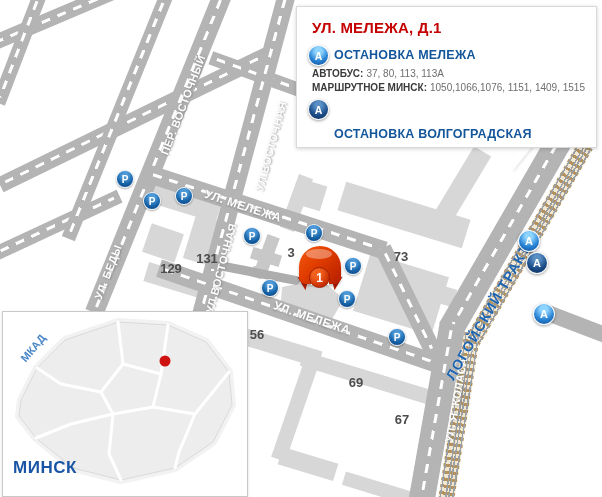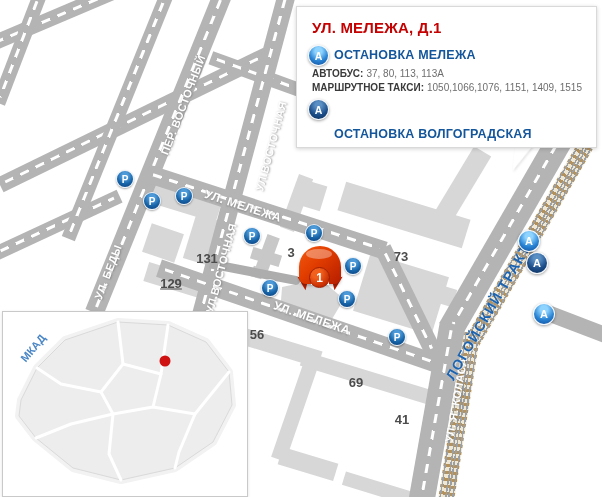--- a/index.html
+++ b/index.html
@@ -122,26 +122,26 @@
   <div class="slabel ctr" style="left:183px;top:105px;transform:translate(-50%,-50%) rotate(-69deg);">ПЕР. ВОСТОЧНЫЙ</div>
   <div class="slabel ctr" style="left:108px;top:272px;transform:translate(-50%,-50%) rotate(-69deg);">УЛ. БЕДЫ</div>
   <div class="slabel ctr" style="left:271px;top:146px;transform:translate(-50%,-50%) rotate(-75deg);">УЛ.ВОСТОЧНАЯ</div>
   <div class="slabel ctr" style="left:221px;top:268px;transform:translate(-50%,-50%) rotate(-75deg);">УЛ.ВОСТОЧНАЯ</div>
   <div class="slabel ctr" style="left:243px;top:206px;font-size:12px;transform:translate(-50%,-50%) rotate(18deg);">УЛ. МЕЛЕЖА</div>
   <div class="slabel ctr" style="left:312px;top:318px;font-size:12px;transform:translate(-50%,-50%) rotate(19deg);">УЛ. МЕЛЕЖА</div>
   <div class="slabel ctr" style="left:456px;top:400px;transform:translate(-50%,-50%) rotate(-80deg);">УЛ. Я. КОЛАСА</div>
   <div class="blabel ctr" style="left:488px;top:312px;font-size:14px;letter-spacing:1.2px;transform:translate(-50%,-50%) rotate(-60deg);">ЛОГОЙСКИЙ ТРАКТ</div>
 
   <div class="num ctr" style="left:207px;top:258px;">131</div>
-  <div class="num ctr" style="left:171px;top:283px;text-decoration:underline;">129</div>
+  <div class="num ctr" style="left:171px;top:268px;">129</div>
   <div class="num ctr" style="left:291px;top:252px;">3</div>
   <div class="num ctr" style="left:401px;top:256px;">73</div>
   <div class="num ctr" style="left:257px;top:334px;">56</div>
   <div class="num ctr" style="left:356px;top:382px;">69</div>
-  <div class="num ctr" style="left:402px;top:419px;">41</div>
+  <div class="num ctr" style="left:402px;top:419px;">67</div>
 
   <div class="picon" style="left:116px;top:170px;">Р</div>
   <div class="picon" style="left:143px;top:192px;">Р</div>
   <div class="picon" style="left:175px;top:187px;">Р</div>
   <div class="picon" style="left:243px;top:227px;">Р</div>
   <div class="picon" style="left:305px;top:224px;">Р</div>
   <div class="picon" style="left:261px;top:279px;">Р</div>
   <div class="picon" style="left:344px;top:257px;">Р</div>
   <div class="picon" style="left:338px;top:290px;">Р</div>
   <div class="picon" style="left:388px;top:328px;">Р</div>
@@ -161,21 +161,21 @@
   <div class="tail"></div>
   <div class="infobox">
     <div class="title">УЛ. МЕЛЕЖА, Д.1</div>
 
     <div class="aicon" style="left:11px;top:38px;">А</div>
     <div class="stopname" style="left:37px;top:41px;">ОСТАНОВКА МЕЛЕЖА</div>
     <div class="line" style="left:15px;top:61px;">
       <b>АВТОБУС:</b><span>37, 80, 113, 113А</span>
     </div>
     <div class="line" style="left:15px;top:75px;">
-      <b>МАРШРУТНОЕ ТАКСИ:</b><span>1050,1066,1076, 1151, 1409, 1515</span>
+      <b>МАРШРУТНОЕ МИНСК:</b><span>1050,1066,1076, 1151, 1409, 1515</span>
     </div>
 
     <div class="aicon dark" style="left:11px;top:92px;">А</div>
     <div class="stopname" style="left:37px;top:95px;margin-top:25px;">ОСТАНОВКА ВОЛГОГРАДСКАЯ</div>
   </div>
 
   <div class="inset">
     <svg width="244" height="184" viewBox="0 0 244 184">
       <polygon points="18,88 34,56 62,28 115,10 165,13 203,30 226,60 229,93 210,130 172,156 118,168 70,156 33,126 16,104" fill="none" stroke="#f2f2f2" stroke-width="8" stroke-linejoin="round"></polygon>
       <polygon points="18,88 34,56 62,28 115,10 165,13 203,30 226,60 229,93 210,130 172,156 118,168 70,156 33,126 16,104" fill="#ededed" stroke="#dadada" stroke-width="1" stroke-linejoin="round"></polygon>
@@ -185,15 +185,16 @@
         <path d="M158,62 L150,95 L110,102"></path>
         <path d="M98,80 L58,72 L34,56"></path>
         <path d="M110,102 L68,112 L33,126"></path>
         <path d="M110,102 L106,142 L118,168"></path>
         <path d="M150,95 L192,102 L226,60"></path>
         <path d="M192,102 L176,140 L172,156"></path>
       </g>
       <circle cx="162" cy="49" r="5.5" fill="#cf1212"></circle>
     </svg>
     <div class="mkad">МКАД</div>
+    <div class="minsk">МИНСК</div>
   </div>
 
 </div>
 
 </body></html>

